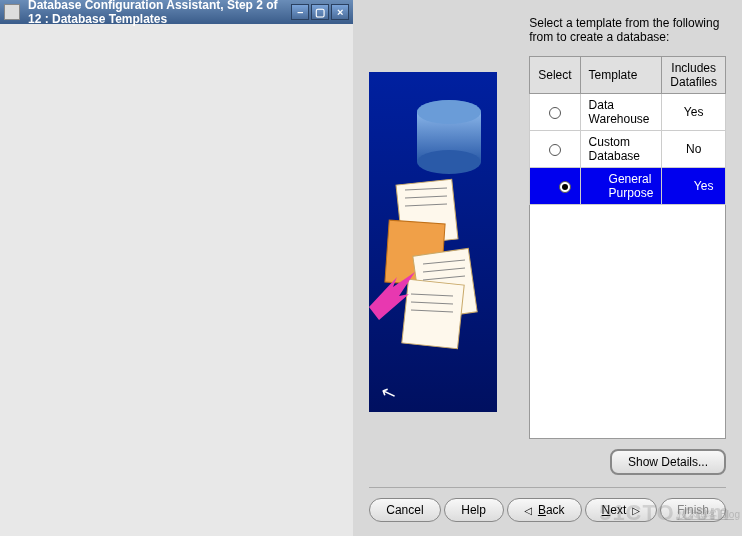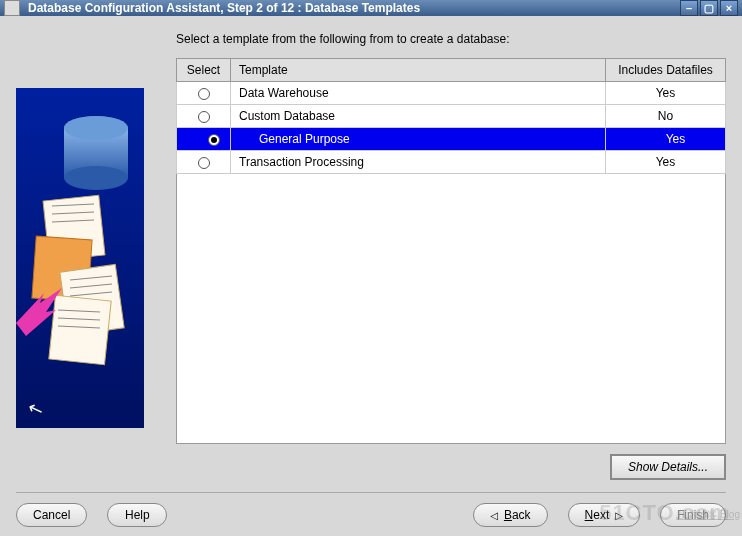--- a/index.html
+++ b/index.html
@@ -8,21 +8,20 @@
       font-size: 12px;
       background: #e8e8e8;
       width: 742px;
       height: 536px;
       overflow: hidden;
     }
     .window {
       width: 100%;
       height: 100%;
       display: flex;
-      flex-direction: column;
     }
     .titlebar {
       background: linear-gradient(to bottom, #6a8db8, #3a5c8a);
       color: #fff;
       height: 24px;
       display: flex;
       align-items: center;
       padding: 0 4px;
       font-size: 12px;
       font-weight: bold;
@@ -162,37 +161,36 @@
     .btn {
       background: linear-gradient(to bottom, #f8f8f8, #dcdcdc);
       border: 1px solid #888;
       border-radius: 12px;
       padding: 4px 16px;
       font-size: 12px;
       cursor: pointer;
       min-width: 60px;
     }
     .btn-details {
-      border-radius: 0;
+      border-radius: 8px;
       border: 2px solid #888;
-      font-style: italic;
     }
     .separator {
       border-top: 1px solid #aaa;
       margin: 2px 16px 0 16px;
     }
     .button-bar {
       display: flex;
       justify-content: space-between;
       padding: 10px 16px 14px 16px;
       background: #d8d8d8;
     }
     .button-bar-left, .button-bar-right {
       display: flex;
-      gap: 20px;
+      gap: 3px;
     }
     .nav-btn {
       display: flex;
       align-items: center;
       gap: 6px;
     }
     .nav-btn .chevron {
       font-size: 10px;
     }
     .mnemonic {
@@ -306,25 +304,20 @@
             <tr>
               <td><span class="radio"></span></td>
               <td>Custom Database</td>
               <td>No</td>
             </tr>
             <tr class="selected">
               <td><span class="radio"></span></td>
               <td>General Purpose</td>
               <td>Yes</td>
             </tr>
-            <tr>
-              <td><span class="radio"></span></td>
-              <td>Transaction Processing</td>
-              <td>Yes</td>
-            </tr>
           </tbody>
         </table>
         <div class="table-space"></div>
       </div>
     </div>
 
     <div class="details-row">
       <button class="btn btn-details">Show Details...</button>
     </div>
 

